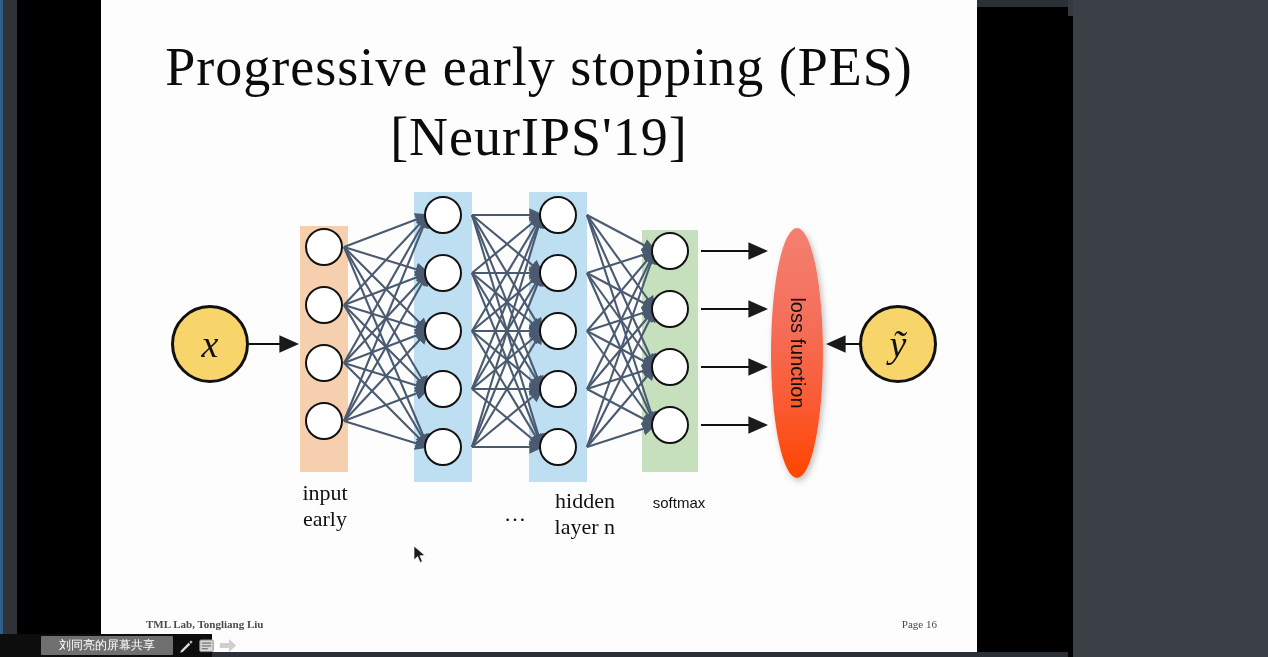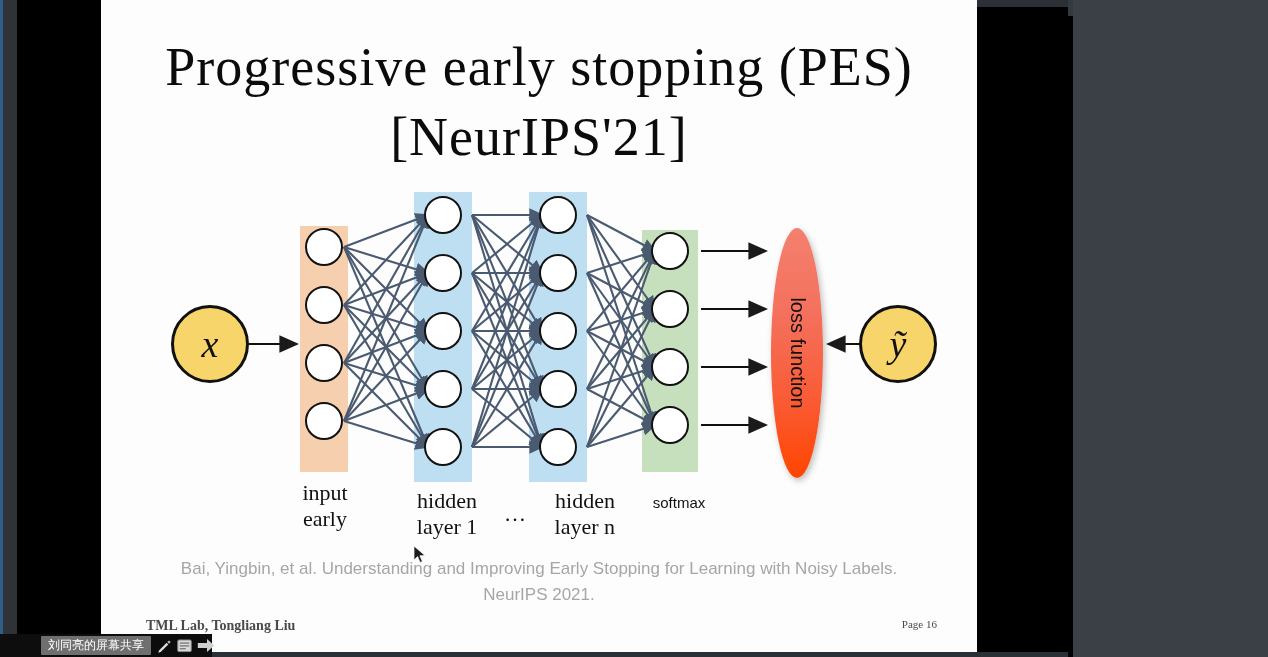--- a/index.html
+++ b/index.html
@@ -38,54 +38,54 @@
 
   .loss{position:absolute;left:670px;top:42px;width:52px;height:250px;border-radius:50%;
       background:linear-gradient(180deg,#f4806f 0%,#f4705c 35%,#fa5a33 70%,#ff4500 100%);
       box-shadow:2px 3px 6px rgba(0,0,0,.25);}
   .loss span{position:absolute;left:50%;top:50%;transform:translate(-50%,-50%) rotate(90deg);
       white-space:nowrap;font-family:"Liberation Sans",sans-serif;font-size:20px;color:#111;}
 
   
   .cite{position:absolute;left:0;top:556px;width:876px;text-align:center;
      font-family:"Liberation Sans",sans-serif;font-size:17px;line-height:26px;color:#a6a6a6;}
-  .foot-left{position:absolute;left:45px;top:618px;font-family:"Liberation Serif",serif;font-weight:bold;font-size:14px;color:#4a4a4a;}
+  .foot-left{position:absolute;left:45px;top:618px;font-family:"Liberation Serif",serif;font-weight:bold;font-size:11px;color:#4a4a4a;}
   .foot-right{position:absolute;right:40px;top:618px;font-family:"Liberation Serif",serif;font-size:11px;color:#4a4a4a;}
 
   
   .cursor{position:absolute;left:313px;top:360px;width:0;height:0;}
   .cursor svg{position:absolute;left:0;top:0;}
 
   
   .rail{position:absolute;left:1073px;top:0;width:195px;height:657px;background:#3b4046;}
 
   
   .taskbar{position:absolute;left:0;top:634px;width:210px;height:23px;background:#0d0d0d;display:flex;align-items:center;gap:2px;padding-left:2px;}
-  .tb-item{display:flex;align-items:center;gap:2px;background:#6f6f6f;padding:1px 7px;border-radius:1px;margin-left:35px;}
+  .tb-item{display:flex;align-items:center;gap:2px;background:#6f6f6f;padding:1px 18px;border-radius:1px;margin-left:35px;}
   .tb-text{color:#fff;font-size:12px;font-family:"Liberation Sans",sans-serif;white-space:nowrap;}
   .tb-icons{display:flex;align-items:center;gap:5px;margin-left:4px;}
 
   .bottom-white{position:absolute;left:101px;top:634px;width:876px;height:23px;background:#fdfdfd;}
   .bottom-edge{position:absolute;left:210px;top:652px;width:858px;height:5px;background:#2b3036;}
 </style>
 </head>
 <body>
 
 <div class="screen">
 
   <div class="left-blue"></div>
   <div class="left-gray"></div>
   <div class="top-bar"></div>
   <div class="top-bar2"></div>
 
   <div class="slide">
 
     <div class="slide-title">
       <span>Progressive early stopping (PES)</span>
-      <span class="l2">[NeurIPS'21]</span>
+      <span class="l2">[NeurIPS'19]</span>
     </div>
 
     <div class="diagram">
 
       <div class="band band-input"></div>
       <div class="band band-h1"></div>
       <div class="band band-hn"></div>
       <div class="band band-soft"></div>
 
       <svg width="876" height="375" style="position:absolute;left:0;top:0;">
@@ -213,44 +213,37 @@
         <span>ỹ</span>
       </div>
 
       <div class="loss">
         <span>loss function</span>
       </div>
 
       <div class="ylab" style="left:178px;top:294px;width:92px;">
         <span>input early</span>
       </div>
-      <div class="ylab" style="left:296px;top:302px;width:100px;">
-        <span>hidden layer 1</span>
-      </div>
       <div class="ylab" style="left:396px;top:315px;width:36px;">
         <span>…</span>
       </div>
       <div class="ylab" style="left:412px;top:302px;width:102px;text-align:right;">
         <span>hidden layer n</span>
       </div>
       <div class="ylab lab-sans" style="left:518px;top:304px;width:120px;">
         <span>softmax</span>
       </div>
 
       <div class="cursor">
         <svg width="14" height="18" viewBox="0 0 14 18">
           <path d="M0,0 L0,14 L3.6,10.6 L6.1,16.4 L8.4,15.4 L5.9,9.8 L11,9.6 z" fill="#1c1c1c" stroke="#fff" stroke-width=".7"></path>
         </svg>
       </div>
     </div>
 
-    <div class="cite">
-      <span>Bai, Yingbin, et al. Understanding and Improving Early Stopping for Learning with Noisy Labels.</span><br>
-      <span>NeurIPS 2021.</span>
-    </div>
     <div class="foot-left">TML Lab, Tongliang Liu</div>
     <div class="foot-right">Page 16</div>
   </div>
 
   <div class="bottom-white"></div>
   <div class="bottom-edge"></div>
 
   <div class="rail">
 
     

